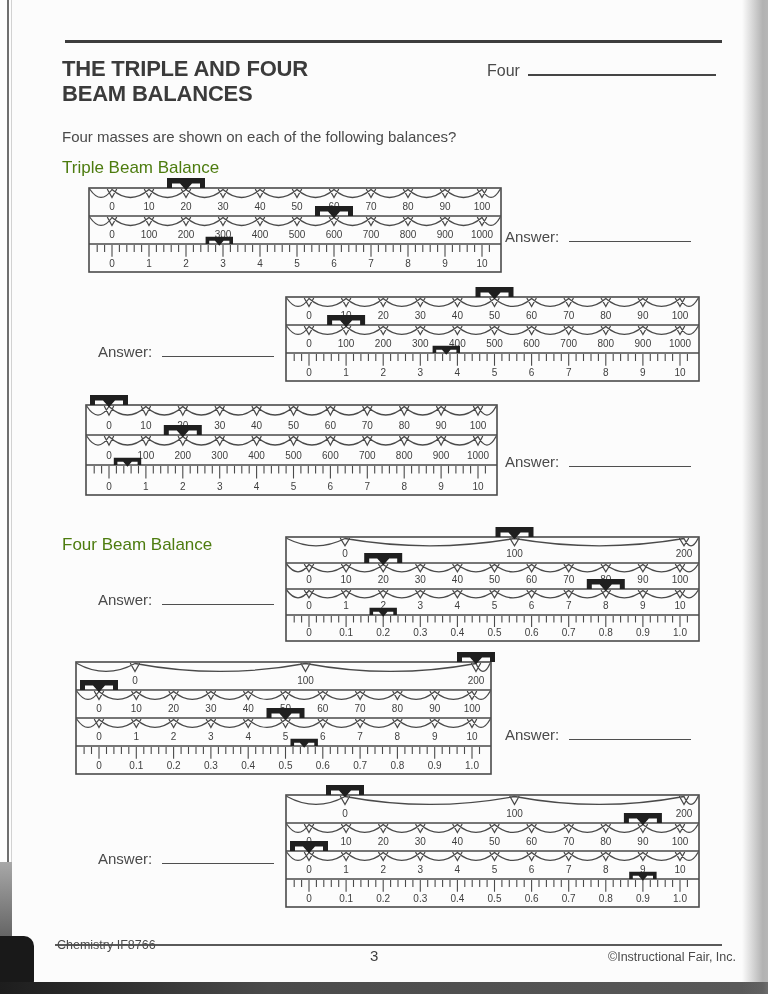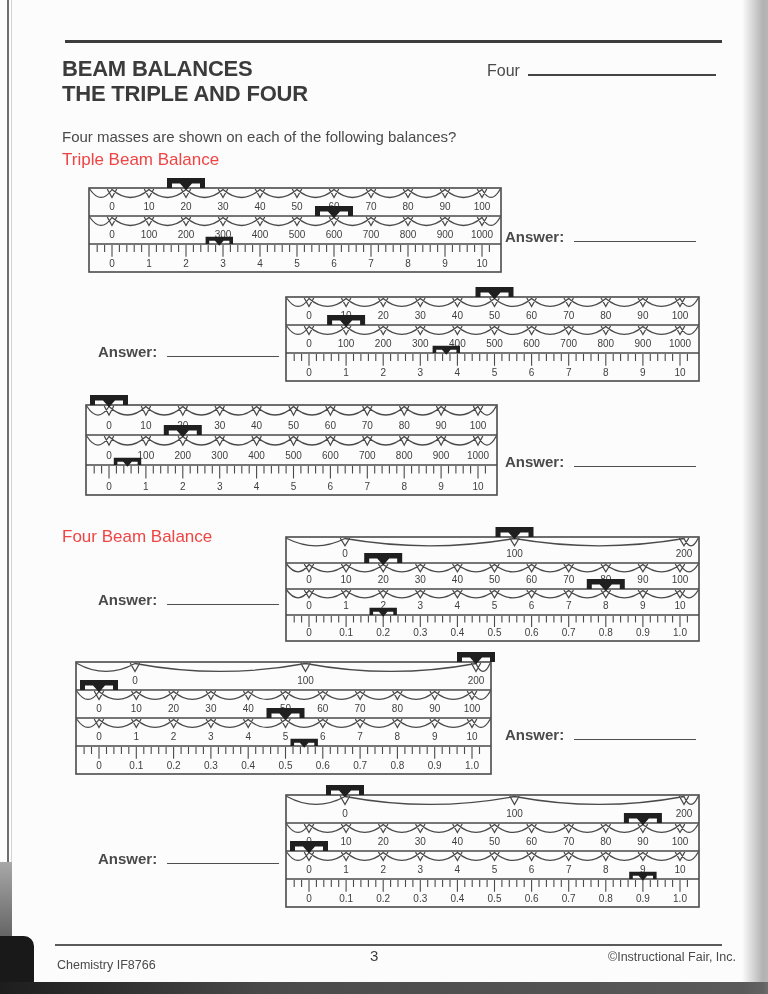--- a/index.html
+++ b/index.html
@@ -16,53 +16,53 @@
         background:linear-gradient(to right,#1d1d1d,#4a4a4a 35%,#5a5a5a);}
   .right-shadow{position:absolute;right:0;top:0;width:26px;height:994px;
         background:linear-gradient(to right,rgba(110,110,110,0),rgba(105,105,105,.5) 80%,rgba(125,125,125,.55));}
   .top-rule{position:absolute;left:65px;top:40px;width:657px;height:3px;background:#3d3d3d;}
   
   .title{position:absolute;left:62px;top:56px;font-size:22px;font-weight:800;
         letter-spacing:-.2px;line-height:1.14;color:#3b3b3b;}
   .name-row{position:absolute;left:487px;top:60px;font-size:16px;color:#4a4a4a;}
   .name-line{display:inline-block;width:188px;height:14px;border-bottom:2px solid #454545;margin-left:8px;}
   .question{position:absolute;left:62px;top:128px;font-size:15px;color:#4a4a4a;}
-  .section{position:absolute;font-size:17px;color:#ef4444;}
+  .section{position:absolute;font-size:17px;color:#4d7c0f;margin-top:8px;}
   .sec-triple{left:62px;top:150px;}
   .sec-four{left:62px;top:527px;text-align:center;}
   
   .balance{position:absolute;}
   .balance svg{overflow:visible;display:block;}
   svg text{font-family:"Liberation Sans",sans-serif;}
   
-  .answer{position:absolute;font-size:15px;color:#4a4a4a;white-space:nowrap;font-weight:bold;}
+  .answer{position:absolute;font-size:15px;color:#4a4a4a;white-space:nowrap;}
   .ans-line{display:inline-block;height:14px;border-bottom:1.5px solid #4f4f4f;margin-left:10px;}
   .ans-line.wr{width:122px;} .ans-line.wl{width:112px;}
   
   .footer-rule{position:absolute;left:55px;top:944px;width:667px;height:1.5px;background:#5a5a5a;}
-  .footer-left{position:absolute;left:57px;top:958px;font-size:12.5px;color:#4a4a4a;}
+  .footer-left{position:absolute;left:57px;top:938px;font-size:12.5px;color:#4a4a4a;}
   .footer-page{position:absolute;left:370px;top:947px;font-size:15px;color:#3f3f3f;}
   .footer-right{position:absolute;right:32px;top:950px;font-size:12.5px;color:#4a4a4a;}
 </style>
 </head>
 <body>
 
 <div class="page">
 
   <div class="edge-line-left"></div>
   <div class="edge-line-left2"></div>
   <div class="left-strip-bottom"></div>
   <div class="corner-blob"></div>
   <div class="bottom-band"></div>
   <div class="right-shadow"></div>
   <div class="top-rule"></div>
 
   <div class="title">
+    <div>THE TRIPLE AND FOUR</div>
     <div>BEAM BALANCES</div>
-    <div>THE TRIPLE AND FOUR</div>
   </div>
 
   <div class="name-row">
     <span>Four</span><span class="name-line"></span>
   </div>
 
   <div class="question">Four masses are shown on each of the following balances?</div>
   <div class="section sec-triple">Triple Beam Balance</div>
   <div class="section sec-four">Four Beam Balance</div>
 

